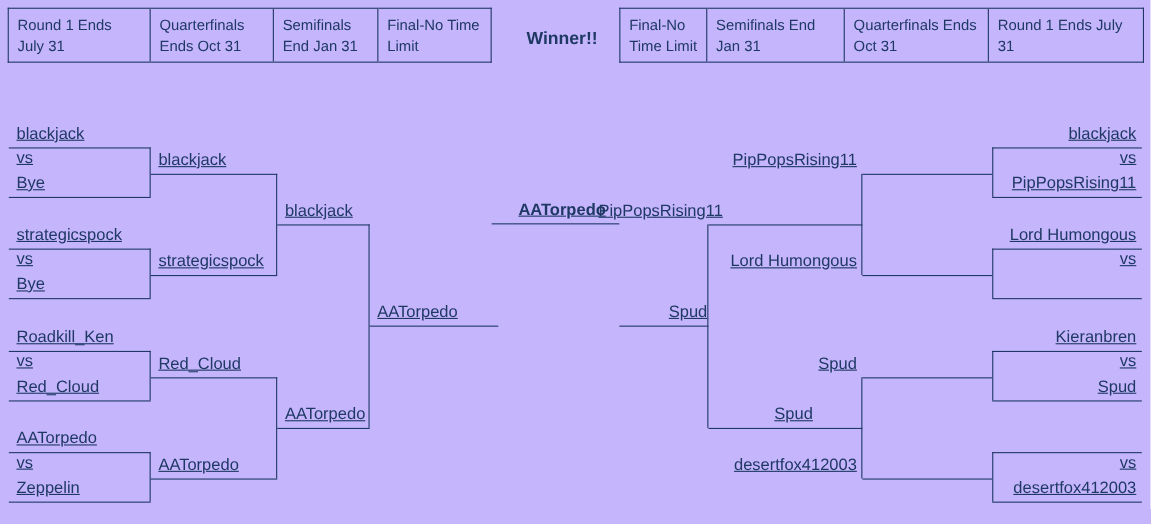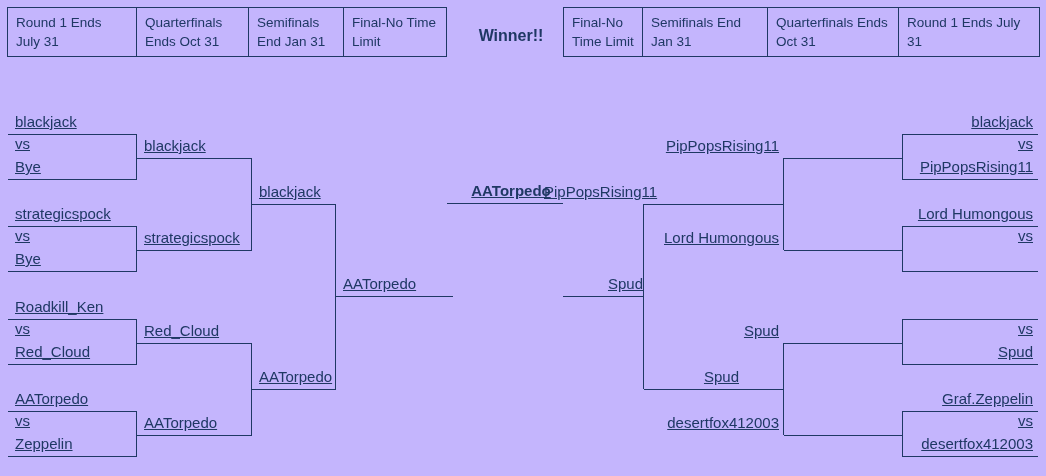--- a/index.html
+++ b/index.html
@@ -196,26 +196,26 @@
   <div class="lbl r" style="left:878px; top:158px; width:155px;">PipPopsRising11</div>
   <div class="hline" style="left:902px; top:179px; width:136px;"></div>
   <div class="vline" style="left:902px; top:134px; height:45px;"></div>
 
   <div class="lbl r" style="left:878px; top:205px; width:155px;">Lord Humongous</div>
   <div class="hline" style="left:902px; top:226px; width:136px;"></div>
   <div class="lbl r" style="left:878px; top:227px; width:155px;">vs</div>
   <div class="hline" style="left:902px; top:271px; width:136px;"></div>
   <div class="vline" style="left:902px; top:226px; height:45px;"></div>
 
+  <div class="lbl r" style="left:878px; top:298px; width:155px;">Kieranbren</div>
   <div class="hline" style="left:902px; top:319px; width:136px;"></div>
   <div class="lbl r" style="left:878px; top:320px; width:155px;">vs</div>
   <div class="lbl r" style="left:878px; top:343px; width:155px;">Spud</div>
   <div class="hline" style="left:902px; top:364px; width:136px;"></div>
   <div class="vline" style="left:902px; top:319px; height:45px;"></div>
 
-  <div class="lbl r" style="left:878px; top:390px; width:155px;">Graf.Zeppelin</div>
   <div class="hline" style="left:902px; top:411px; width:136px;"></div>
   <div class="lbl r" style="left:878px; top:412px; width:155px;">vs</div>
   <div class="lbl r" style="left:878px; top:435px; width:155px;">desertfox412003</div>
   <div class="hline" style="left:902px; top:456px; width:136px;"></div>
   <div class="vline" style="left:902px; top:411px; height:45px;"></div>
 
 </div>
 
 </body></html>

